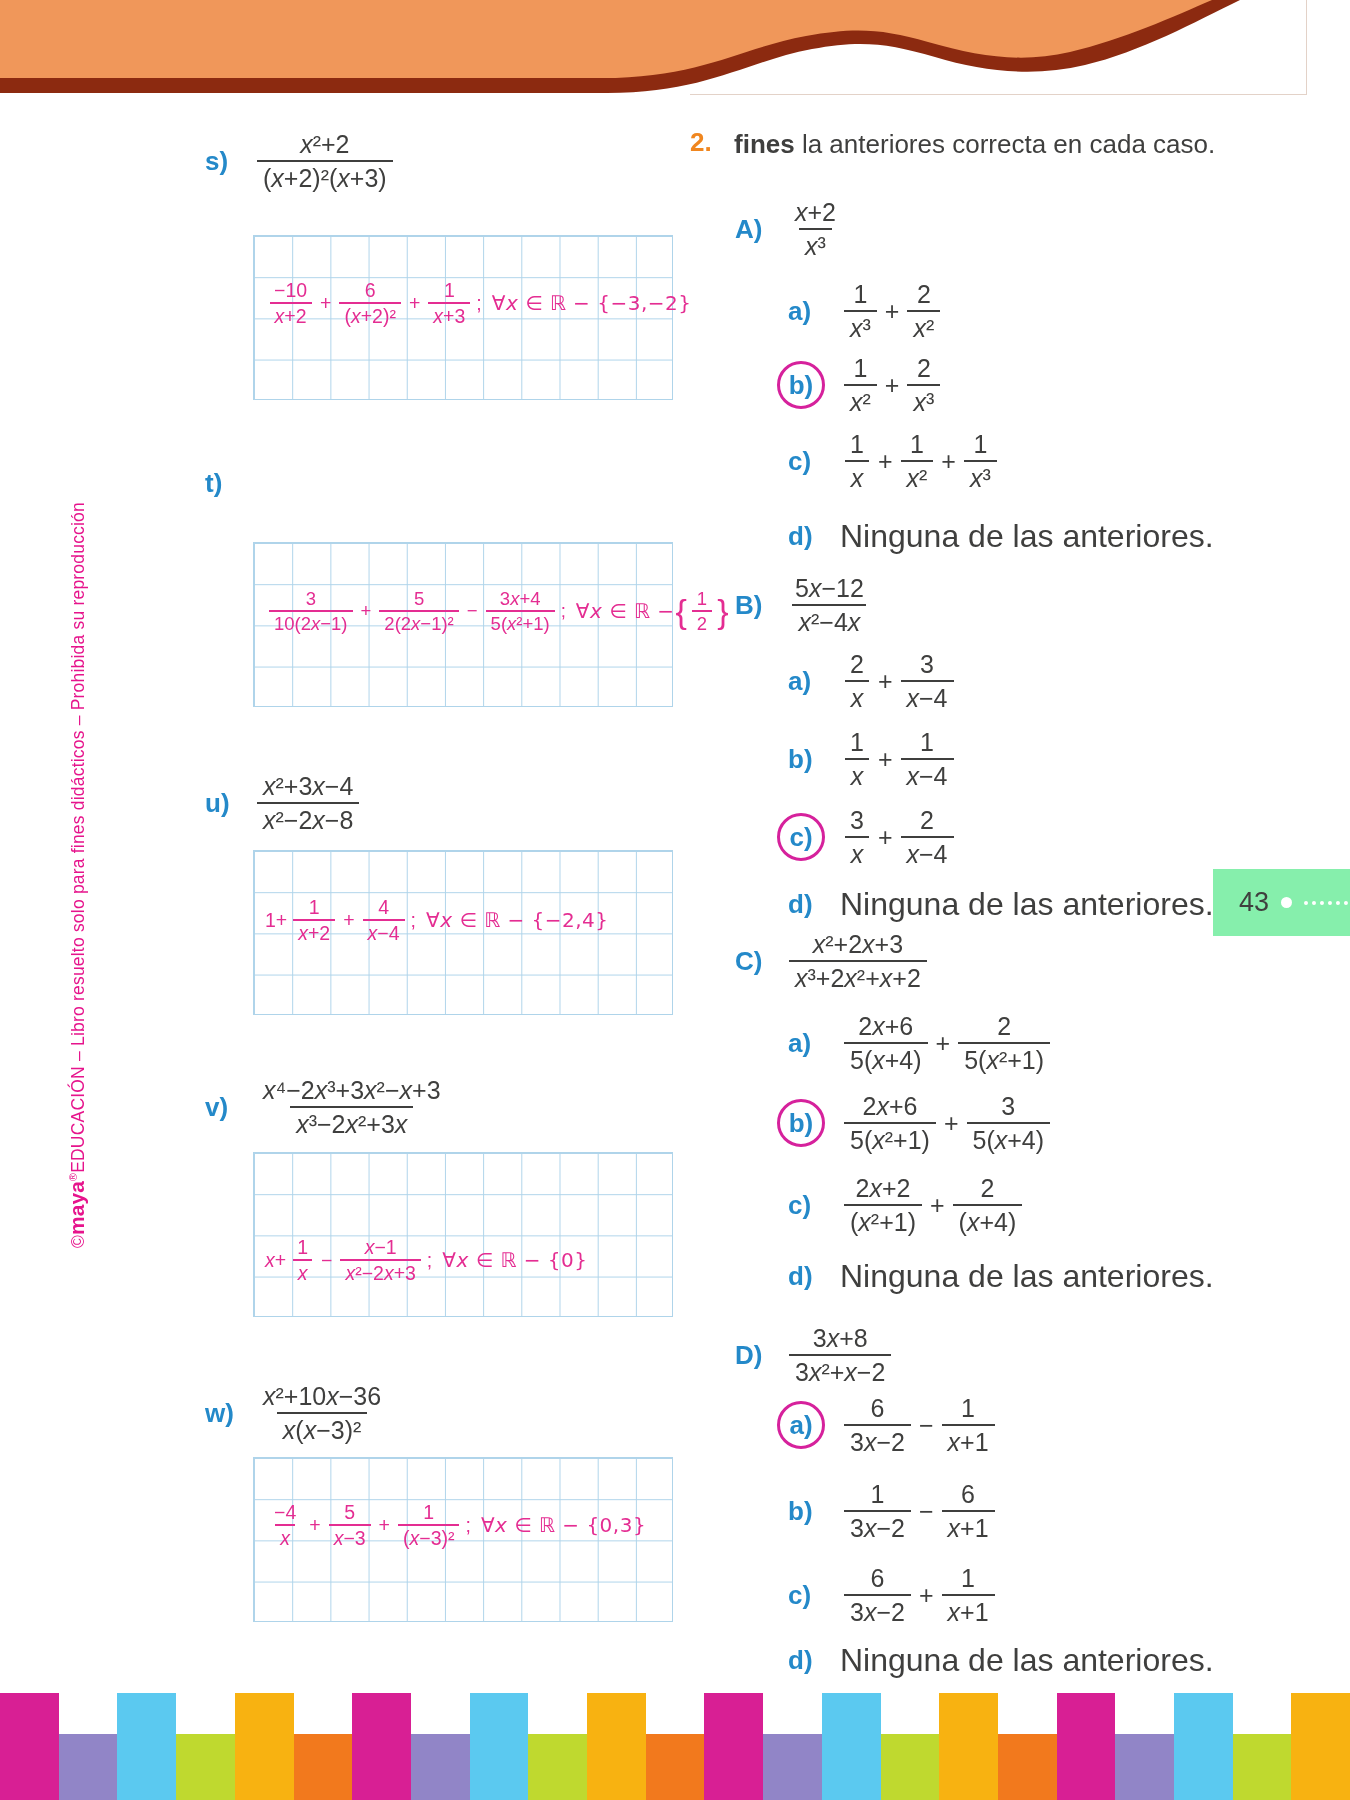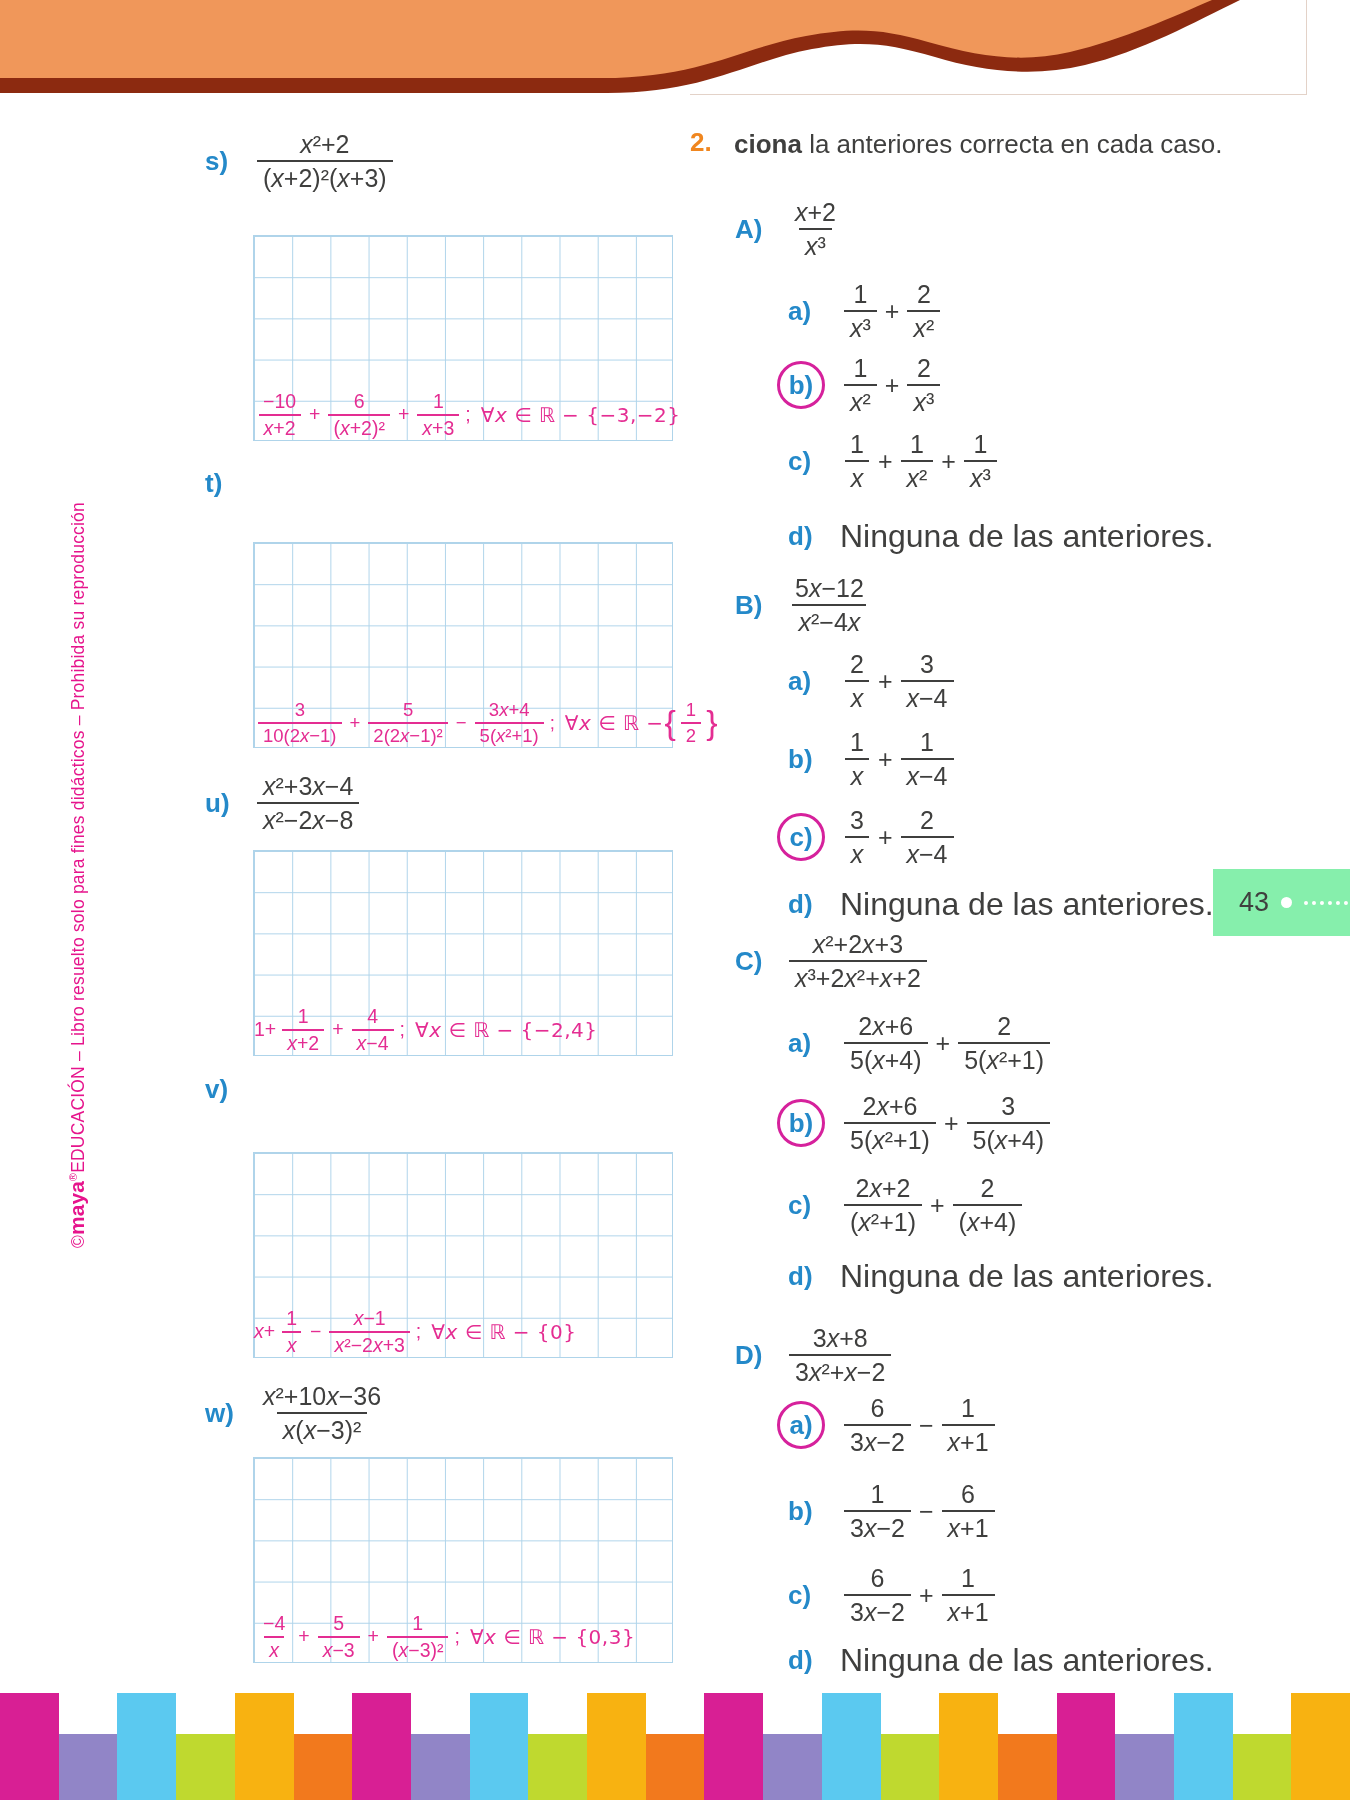--- a/index.html
+++ b/index.html
@@ -27,26 +27,26 @@
   .fden{border-top:2px solid currentColor;}
   .seg.op{margin:0 4px;}
   .seg.semi{margin:0 8px 0 2px;}
   .seg.lead{margin-right:2px;}
   .seg.forall{font-family:"DejaVu Sans",sans-serif;font-size:20px;margin-left:2px;letter-spacing:.5px;}
   .seg.brace{font-size:34px;font-weight:300;margin:0 1px;}
   i{font-style:italic;}
   
   .exh{position:absolute;left:205px;display:flex;align-items:center;}
   .ex-label{width:48px;font-weight:bold;color:#2489C9;font-size:26px;flex:none;}
-  .gridbox{position:absolute;left:253px;width:420px;height:206px;box-sizing:border-box;
+  .gridbox{position:absolute;left:253px;width:420px;height:165px;box-sizing:border-box;
            border:1px solid #AFD4EA;
            background-image:linear-gradient(to right,#AFD4EA 1px,transparent 1px),
                             linear-gradient(to bottom,#AFD4EA 1px,transparent 1px);
            background-size:38.2px 41.2px;
-           display:flex;align-items:flex-end;}
+           display:flex;align-items:flex-start;padding-left:11px;}
   .answer{display:inline-flex;align-items:center;color:#E42D92;font-size:19.5px;white-space:nowrap;}
   .answer .fnum,.answer .fden{padding:1px 5px;line-height:1.15;}
   
   .q-head{position:absolute;left:690px;top:126px;display:flex;}
   .q-num{color:#F0861F;font-weight:bold;font-size:26px;width:44px;flex:none;padding-top:1px;}
   .q-text{width:564px;font-size:26px;line-height:1.43;}
   .q-line1{text-align:justify;text-align-last:justify;}
   .sec{position:absolute;left:735px;display:flex;align-items:center;}
   .sec-label{width:50px;font-weight:bold;color:#2489C9;font-size:26px;flex:none;}
   .opt{position:absolute;left:788px;display:flex;align-items:center;}
@@ -163,20 +163,26 @@
           <span class="fnum">4</span>
           <span class="fden"><i>x</i>−4</span>
         </span>
         <span class="seg semi">;</span>
         <span class="seg forall">∀<i>x</i> ∈ ℝ − {−2,4}</span>
       </span>
   </div>
 
   <div class="exh" style="top:1074px">
     <span class="ex-label">v)</span>
+    <span class="math">
+        <span class="frac">
+          <span class="fnum"><i>x</i>⁴−2<i>x</i>³+3<i>x</i>²−<i>x</i>+3</span>
+          <span class="fden"><i>x</i>³−2<i>x</i>²+3<i>x</i></span>
+        </span>
+      </span>
   </div>
   <div class="gridbox" style="top:1152px">
     <span class="answer" style="padding-top:82px">
         <span class="seg lead"><i>x</i>+</span>
         <span class="frac">
           <span class="fnum">1</span>
           <span class="fden"><i>x</i></span>
         </span>
         <span class="seg op">−</span>
         <span class="frac">
@@ -214,21 +220,21 @@
           <span class="fden">(<i>x</i>−3)²</span>
         </span>
         <span class="seg semi">;</span>
         <span class="seg forall">∀<i>x</i> ∈ ℝ − {0,3}</span>
       </span>
   </div>
 
   <div class="q-head">
     <span class="q-num">2.</span>
     <div class="q-text">
-      <div><b>ciona</b><span> la anteriores correcta en cada caso.</span></div>
+      <div><b>fines</b><span> la anteriores correcta en cada caso.</span></div>
     </div>
   </div>
 
   <div class="sec" style="top:196px">
     <span class="sec-label">A)</span>
     <span class="math">
         <span class="frac">
           <span class="fnum"><i>x</i>+2</span>
           <span class="fden"><i>x</i>³</span>
         </span>

